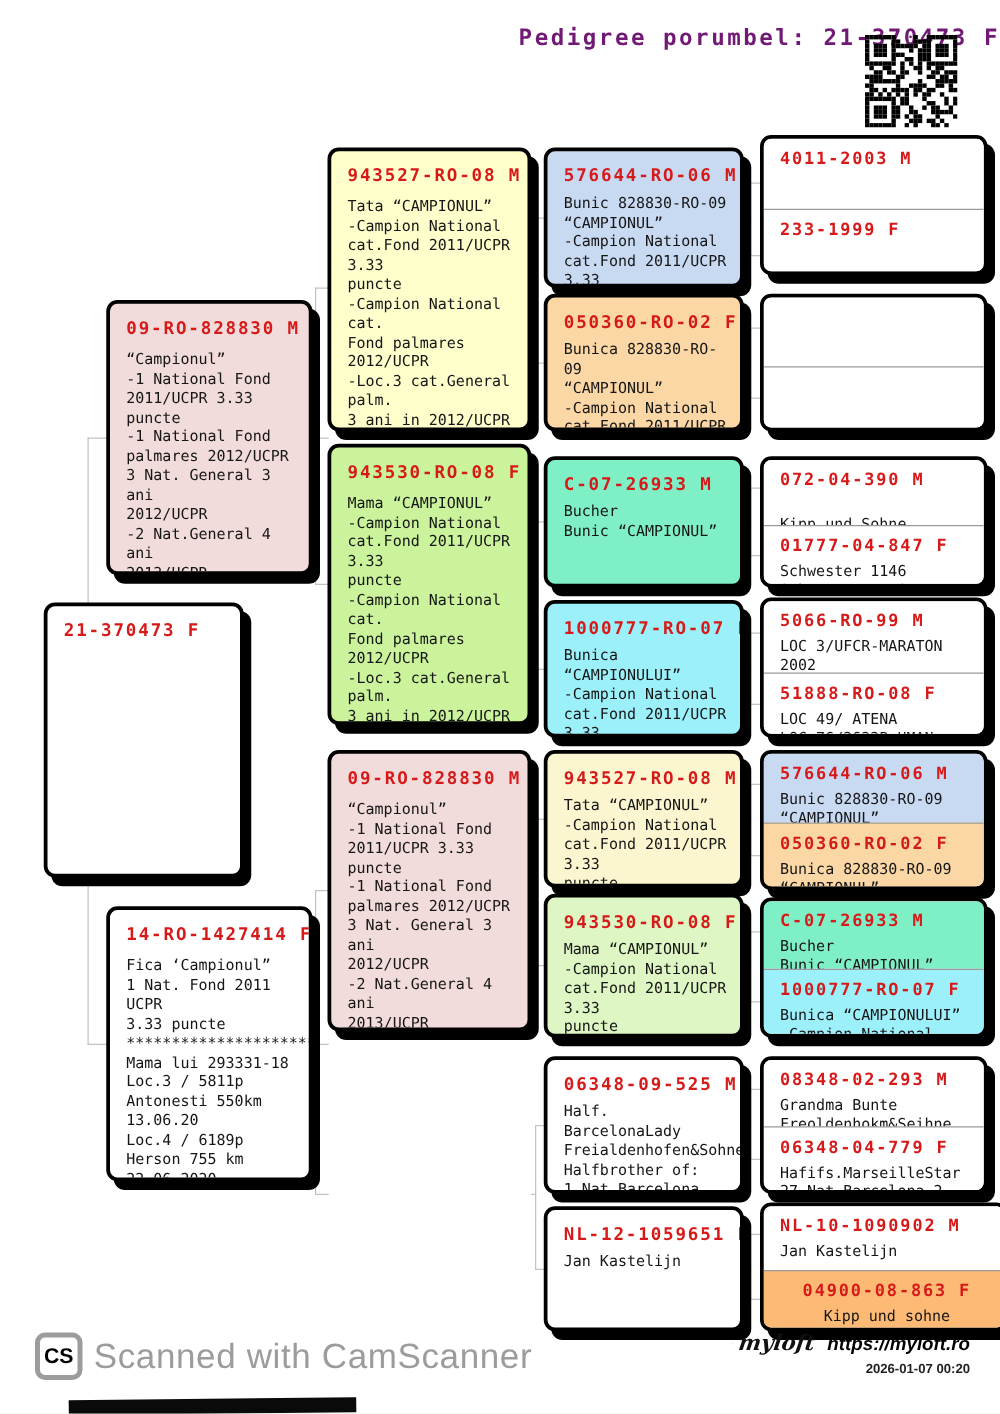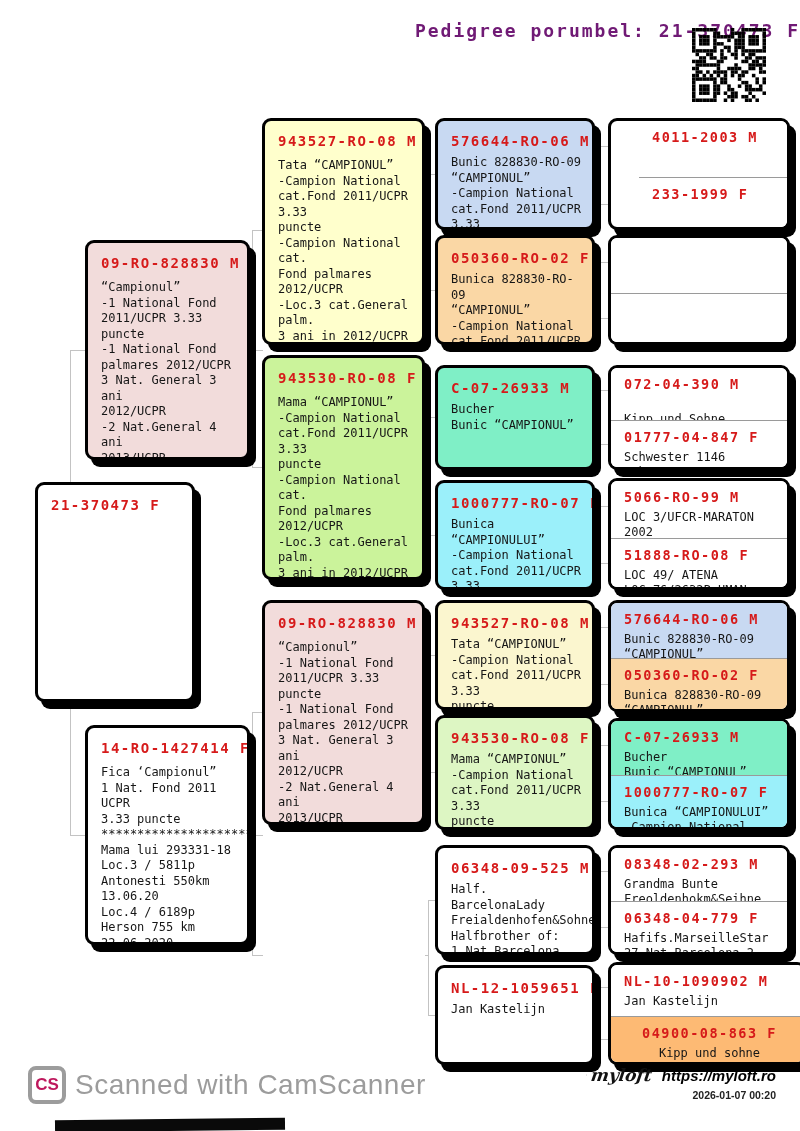--- a/index.html
+++ b/index.html
@@ -20,21 +20,21 @@
   .sub + .sub{border-top:1px solid #9a9a9a;}
   .sub .ring{font-size:13.5px;margin-bottom:5px;}
   .sub .body{font-size:12px;line-height:15px;}
   .ln{position:absolute;background:#c3c3c3;}
   #qr{position:absolute;left:692px;top:28px;width:74px;height:74px;}
   #contact{position:absolute;left:42px;top:1022px;
            font:bold 13px "DejaVu Sans Mono",monospace;line-height:15.5px;
            color:#000;white-space:pre-line;}
   #watermark{position:absolute;left:28px;top:1066px;display:flex;align-items:center;gap:9px;}
   #cs-logo{width:30px;height:30px;border:4px solid #9c9c9c;border-radius:8px;
-           color:#be185d;font:bold 17px "Liberation Sans",sans-serif;
+           color:#000000;font:bold 17px "Liberation Sans",sans-serif;
            display:flex;align-items:center;justify-content:center;}
   #wm-text{font:400 28px "Liberation Sans",sans-serif;color:#9c9c9c;letter-spacing:.5px;}
   #myloft{position:absolute;left:586px;top:1062px;width:190px;}
   #myloft-row{display:flex;align-items:center;gap:4px;}
   #myloft-name{font:bold italic 17px "DejaVu Serif",serif;color:#111;transform:skewX(-8deg);}
   #myloft-url{font:bold italic 15px "Liberation Sans",sans-serif;color:#000;margin-left:6px;}
   #myloft-date{font:bold 10.5px "Liberation Sans",sans-serif;color:#222;text-align:right;margin-top:1px;}
   #bottom-bar{position:absolute;left:55px;top:1119px;width:230px;height:12px;background:#0a0a0a;
               transform:rotate(-.6deg);}
 </style>
@@ -482,21 +482,21 @@
 Halfbrother of:
 1 Nat.Barcelona 1955p 09
 14 NatBarcelona 2368p 08
 58 NatBarcelona 2132p 06</div>
   </div>
   <div class="box g3" style="left: 435px; top: 965px; width: 160px; height: 100px; background: rgb(255, 255, 255);">
     <div class="ring">NL-12-1059651 F</div>
     <div class="body">Jan Kastelijn</div>
   </div>
 
-  <div class="box group" style="left:608px;top:118px;width:182px;height:112px;padding-left:28px;">
+  <div class="box group" style="left:608px;top:108px;width:182px;height:112px;">
     <div class="sub" style="height: 56px; background: rgb(255, 255, 255);">
       <div class="ring">4011-2003 M</div>
       <div class="body"></div>
     </div>
     <div class="sub" style="height: 54px; background: rgb(255, 255, 255);">
       <div class="ring">233-1999 F</div>
       <div class="body"></div>
     </div>
   </div>
   <div class="box group" style="left:608px;top:235px;width:182px;height:110px;">

